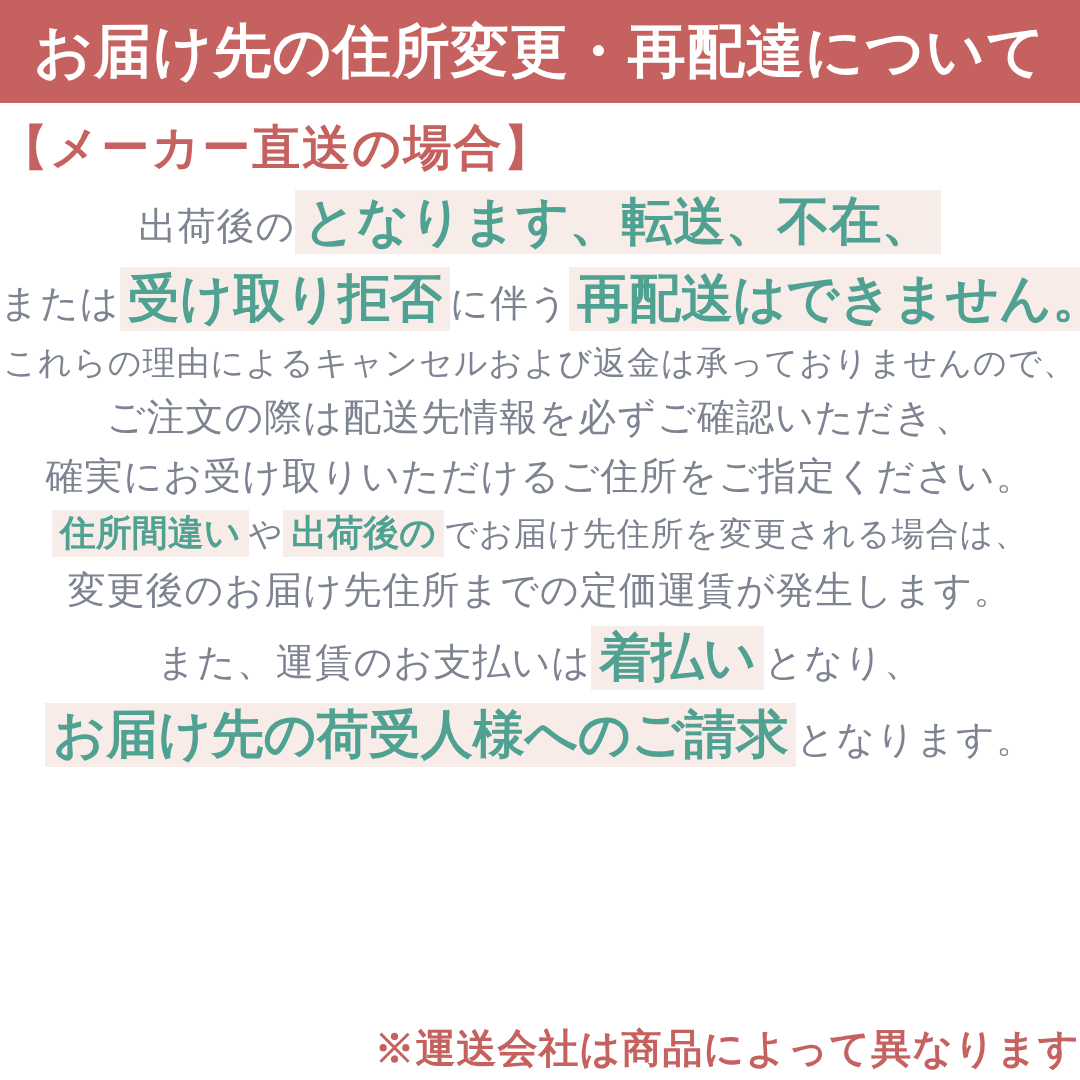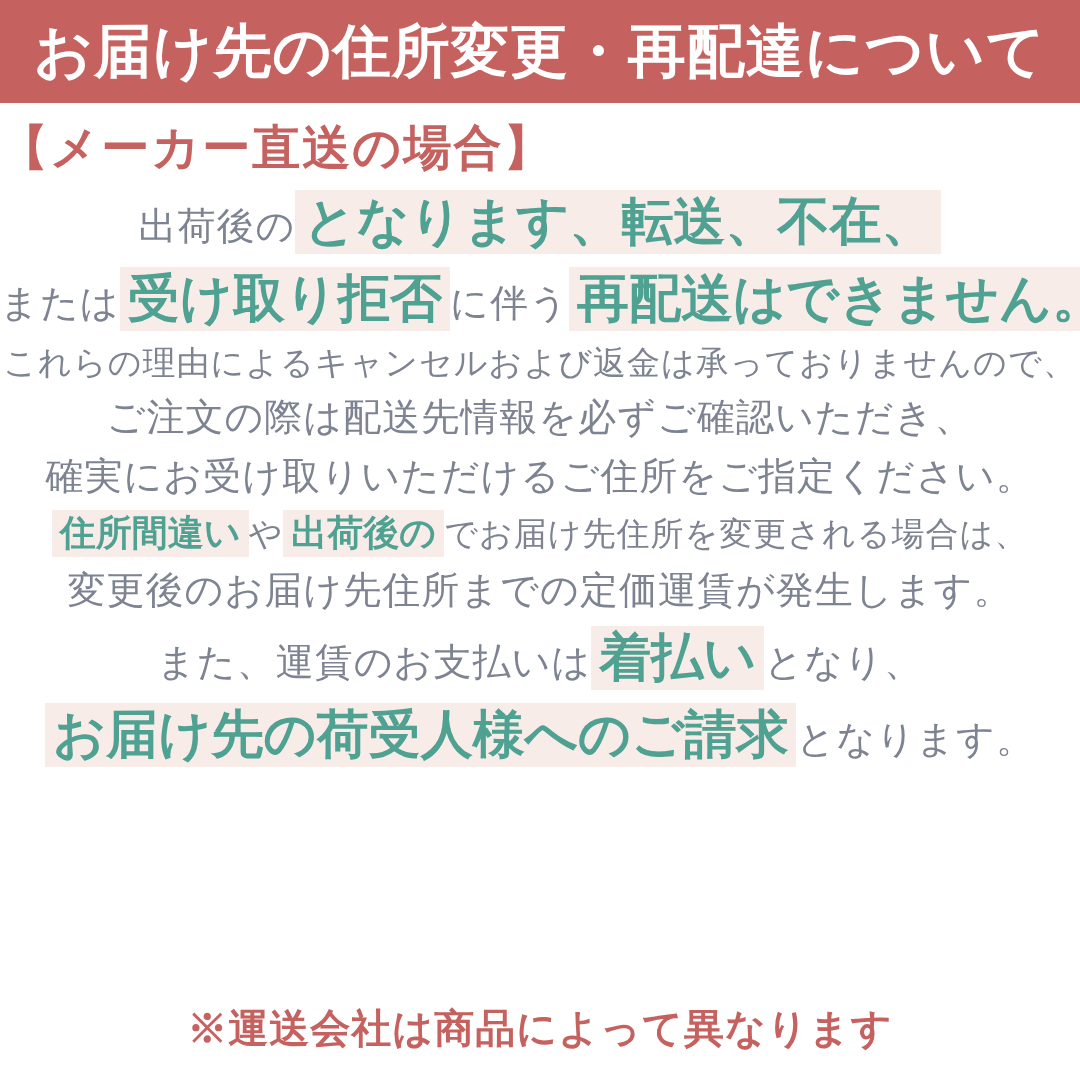--- a/index.html
+++ b/index.html
@@ -58,28 +58,28 @@
     font-size: 52px;
     color: var(--teal);
     background: var(--pink);
     font-weight: 700;
     letter-spacing: 0;
     padding: 2px 8px 4px 8px;
   }
   .line.small .seg:not(.hl) { font-size: 33px; }
   .line.small .seg.hl { font-size: 36px; }
   .footnote {
-    text-align: center;
+    text-align: right;
     color: var(--red);
     font-size: 40px; font-weight: 700;
     letter-spacing: 1px;
     margin-top: 14px;
     white-space: nowrap;
     flex: 0 0 auto;
-    padding-bottom: 24px;
+    padding-bottom: 4px;
   }
 </style>
 </head>
 <body>
 
 <div class="page">
   <header class="banner">
     <span class="banner-title">お届け先の住所変更・再配達について</span>
   </header>
   <main id="sections" class="content">

